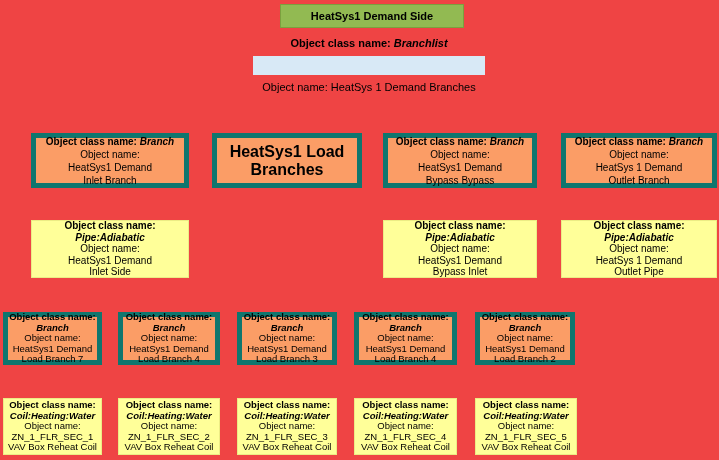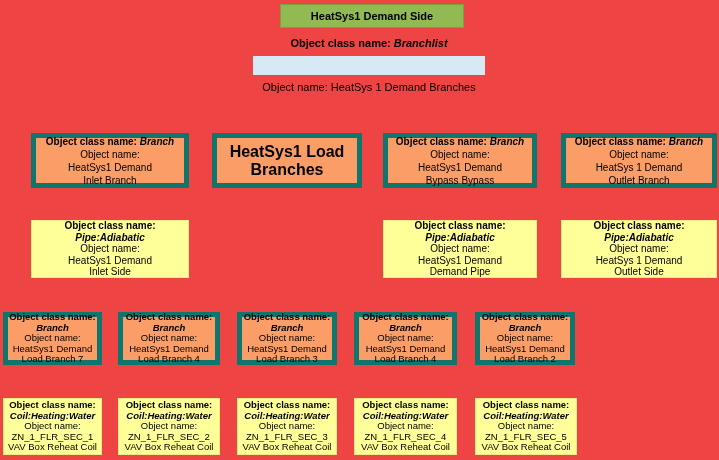--- a/index.html
+++ b/index.html
@@ -70,29 +70,29 @@
     <div class="line">Object name:</div>
     <div class="line">HeatSys1 Demand</div>
     <div class="line">Inlet Side</div>
   </div>
 
   <div class="node yellow t10b" style="left:383px;top:220px;width:154px;height:58px">
     <div class="line bold">Object class name:</div>
     <div class="line bi">Pipe:Adiabatic</div>
     <div class="line">Object name:</div>
     <div class="line">HeatSys1 Demand</div>
-    <div class="line">Demand Pipe</div>
+    <div class="line">Bypass Inlet</div>
   </div>
 
   <div class="node yellow t10b" style="left:561px;top:220px;width:156px;height:58px">
     <div class="line bold">Object class name:</div>
     <div class="line bi">Pipe:Adiabatic</div>
     <div class="line">Object name:</div>
     <div class="line">HeatSys 1 Demand</div>
-    <div class="line">Outlet Side</div>
+    <div class="line">Outlet Pipe</div>
   </div>
 
   <div class="node orange t9" style="left:3px;top:312px;width:99px;height:53px">
     <div class="line bold">Object class name:</div>
     <div class="line bi">Branch</div>
     <div class="line">Object name:</div>
     <div class="line">HeatSys1 Demand</div>
     <div class="line">Load Branch 7</div>
   </div>
   <div class="node orange t9" style="left:118px;top:312px;width:102px;height:53px">

